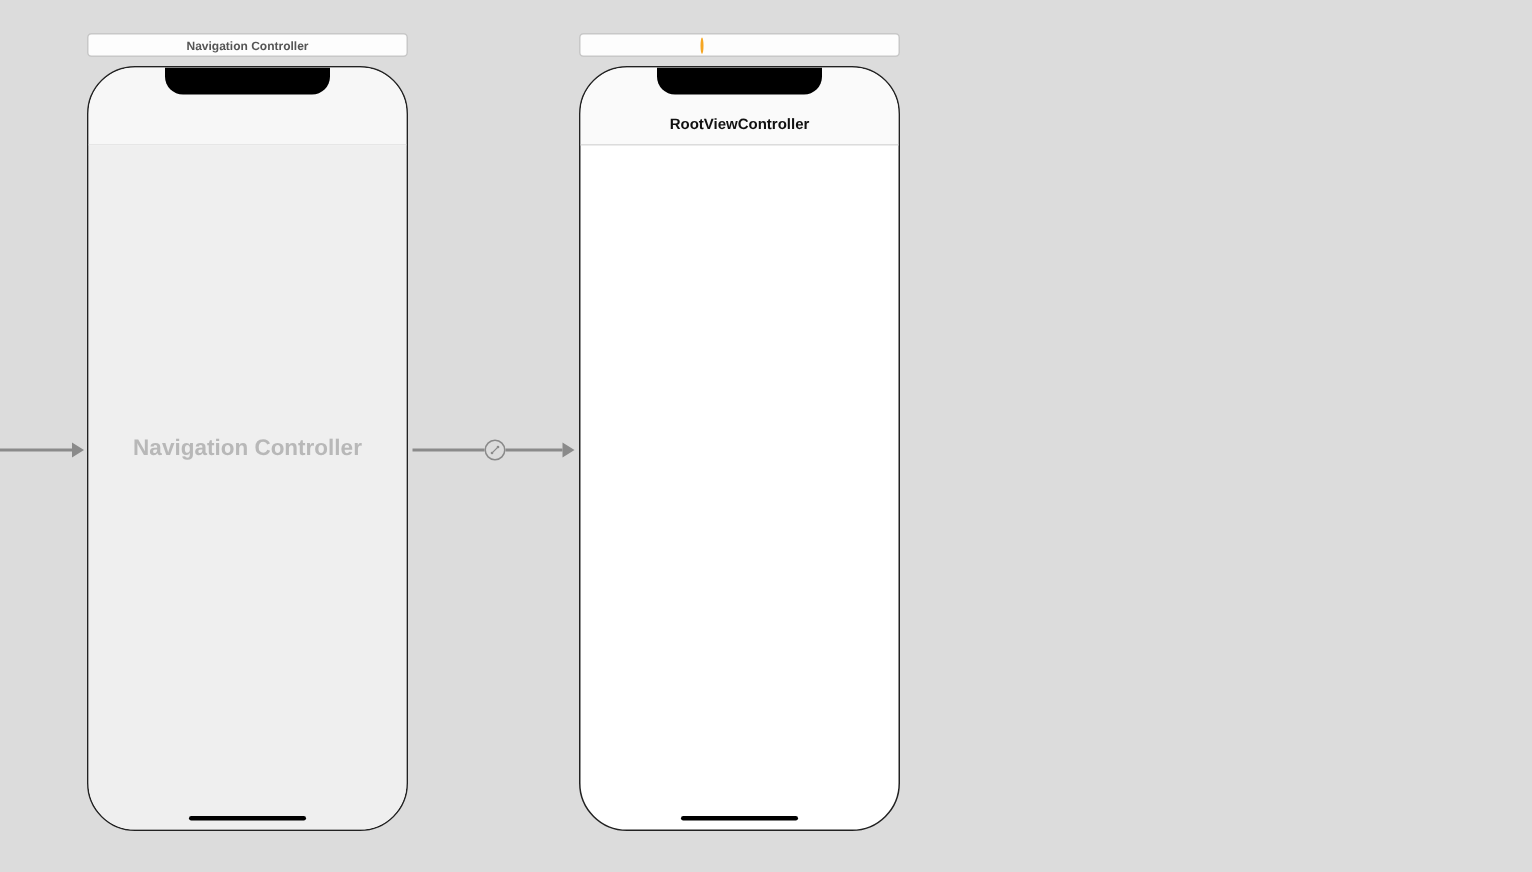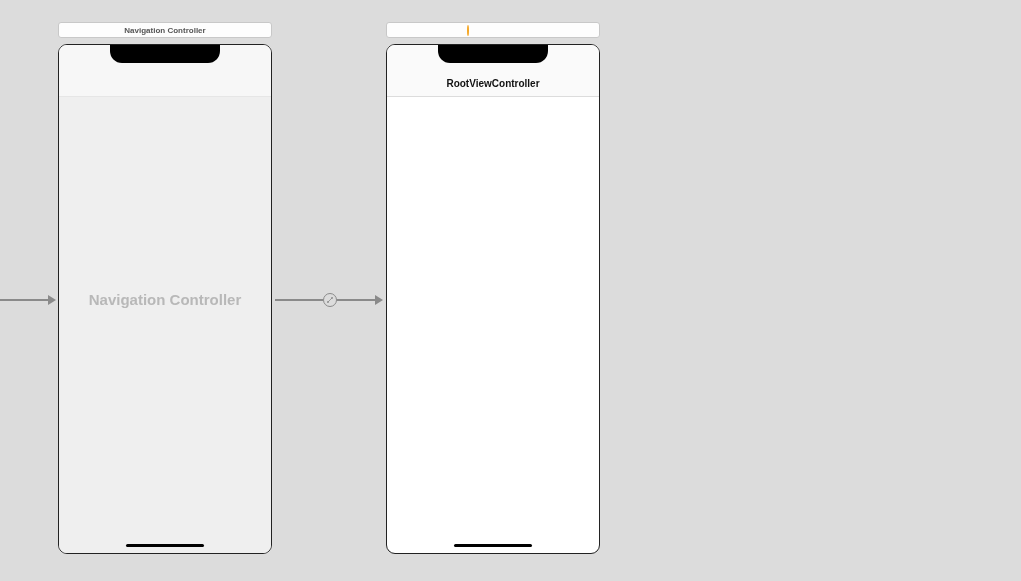--- a/index.html
+++ b/index.html
@@ -64,21 +64,21 @@
     }
     .dock-square {
       width: 8px; height: 8px;
       background: #f5a623;
       border-radius: 1px;
     }
     .device {
       width: 214px;
       height: 510px;
       border: 1.5px solid #222;
-      border-radius: 9px;
+      border-radius: 32px;
       background: #fff;
       position: relative;
       overflow: hidden;
     }
     .notch-wrap {
       position: absolute;
       top: 0; left: 0; right: 0;
       height: 22px;
       display: flex;
       justify-content: center;

